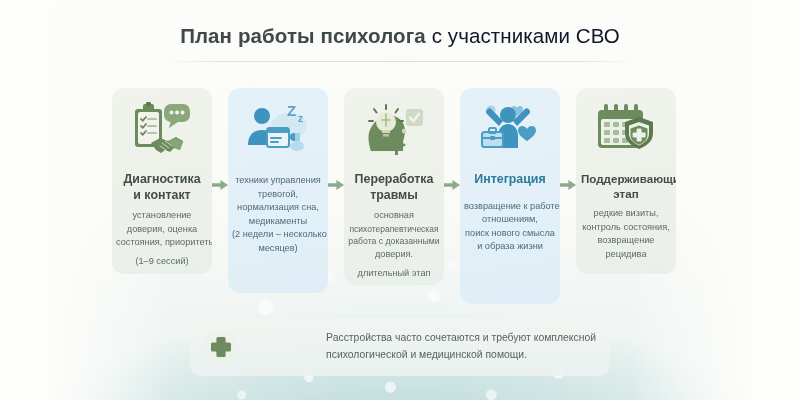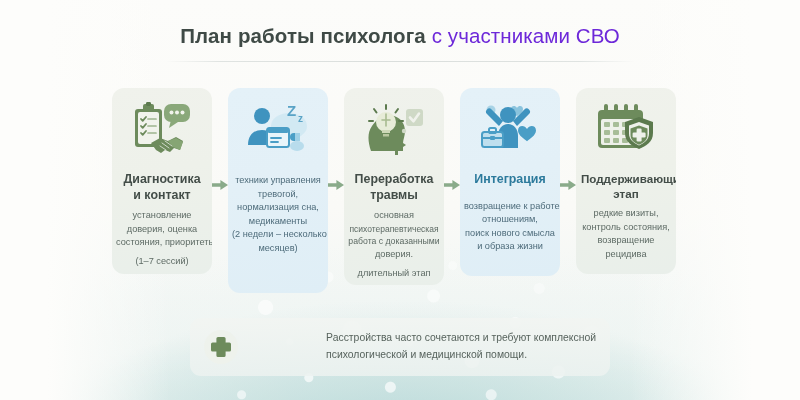--- a/index.html
+++ b/index.html
@@ -76,21 +76,21 @@
     font-size: 20.5px;
     letter-spacing: .1px;
     white-space: nowrap;
   }
   #page-title .t-strong {
     font-weight: bold;
     color: #3f4a46;
   }
   #page-title .t-light {
     font-weight: normal;
-    color: #6d28d9;
+    color: #0f172a;
     margin-top: 47px;
   }
   #title-divider {
     width: 470px;
     height: 1px;
     margin: 13px auto 0;
     background: linear-gradient(90deg, rgba(214,218,216,0) 0%, #dfe3e1 12%, #dadedc 50%, #dfe3e1 88%, rgba(214,218,216,0) 100%);
   }
 
   
@@ -114,21 +114,21 @@
   }
   .card.green {
     background: linear-gradient(170deg, #f0f2ec 0%, #eef1ea 45%, #e9efea 100%);
   }
   .card.blue {
     background: linear-gradient(170deg, #e4f1f8 0%, #e3f0f7 45%, #dfeef6 100%);
   }
   .card.c1 { left: 0;   height: 186px; }
   .card.c2 { left: 116px; height: 205px; }
   .card.c3 { left: 232px; height: 197px; }
-  .card.c4 { left: 348px; height: 188px; }
+  .card.c4 { left: 348px; height: 216px; }
   .card.c5 { left: 464px; height: 186px; }
 
   .card-icon {
     height: 62px;
     display: flex;
     align-items: center;
     justify-content: center;
     margin-bottom: 2px;
   }
   .card-title {
@@ -259,21 +259,21 @@
       </svg>
     </div>
     <div class="card-title">
       <span>Диагностика</span><br>
       <span>и контакт</span>
     </div>
     <div class="card-body">
       <span class="line">установление</span>
       <span class="line">доверия, оценка</span>
       <span class="line">состояния, приоритеты</span>
-      <span class="line" style="margin-top:5px;">(1–7 сессий)</span>
+      <span class="line" style="margin-top:5px;">(1–9 сессий)</span>
     </div>
   </div>
 
   <div class="card blue c2">
     <div class="card-icon">
       <svg width="66" height="56" viewBox="0 0 66 56" aria-hidden="true">
 
         <g fill="#cfe7f2" opacity=".85">
           <ellipse cx="44" cy="25" rx="18" ry="13"></ellipse>
         </g>

